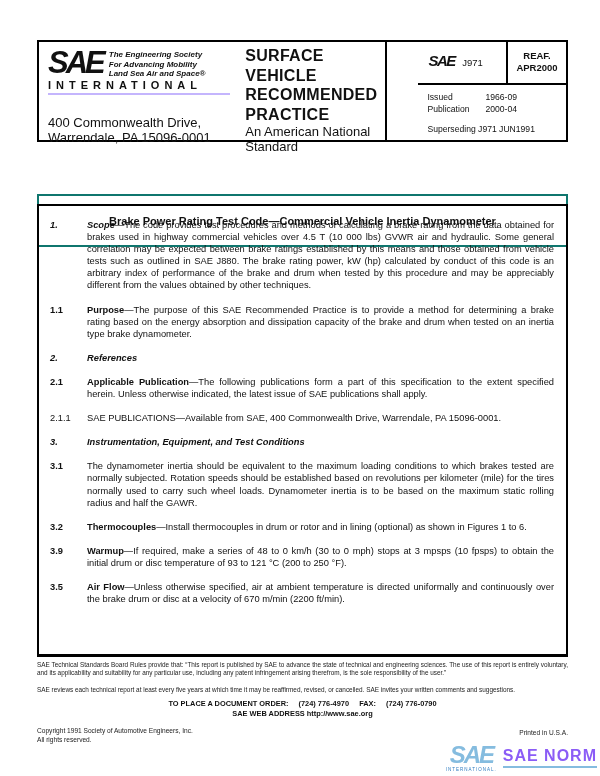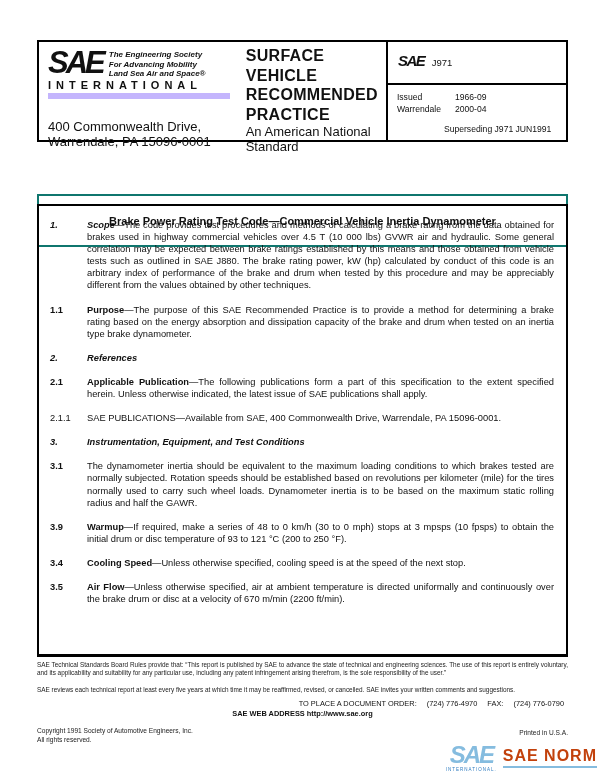--- a/index.html
+++ b/index.html
@@ -15,43 +15,43 @@
   }
   .hdr-left{width:206px;box-sizing:border-box;padding:7px 0 0 9px;}
   .logo-row{display:flex;align-items:flex-start;}
   .sae-big{
     font-style:italic;font-weight:900;font-size:31px;line-height:28px;
     letter-spacing:-3px;padding-right:6px;
   }
   .tagline{font-style:italic;font-weight:bold;font-size:8px;line-height:9.5px;padding-top:1px;}
   .intl{
     font-weight:bold;font-size:11px;letter-spacing:5px;line-height:13px;
-    border-bottom:6px solid #c4b5fd;width:182px;padding-bottom:1px;
+    border-bottom:2px solid #c4b5fd;width:182px;padding-bottom:1px;
   }
   .address{font-size:13px;padding-top:20px;}
   .hdr-center{
     flex:1;box-sizing:border-box;padding:4px 8px 20px 6px;
     display:flex;flex-direction:column;justify-content:space-between;
   }
   .doc-type{font-weight:bold;font-size:16px;line-height:19.5px;white-space:pre-line;letter-spacing:.3px;}
   .ansi{font-size:13px;align-self:flex-end;}
-  .hdr-right{width:185px;border-left:2px solid #000;box-sizing:border-box;display:flex;flex-direction:column;}
+  .hdr-right{width:185px;border-left:2px solid #000;box-sizing:border-box;display:flex;flex-direction:column;padding-left:31px;}
   .right-top{display:flex;border-bottom:2px solid #000;height:43px;box-sizing:border-box;}
   .code-cell{flex:1;padding:10px 0 0 10px;}
   .sae-mini{font-style:italic;font-weight:900;font-size:15px;letter-spacing:-1.5px;}
   .code-num{font-size:9.5px;margin-left:3px;}
   .status-cell{
     width:60px;border-left:2px solid #000;box-sizing:border-box;
     font-weight:bold;font-size:9.5px;line-height:12px;text-align:center;
     padding-top:8px;white-space:pre-line;
   }
   .right-bottom{padding:7px 6px 0 9px;font-size:8.6px;line-height:11.5px;}
   .meta-row{display:flex;}
   .meta-label{width:58px;}
-  .superseding{margin-top:9px;margin-left:47px;}
+  .superseding{margin-top:9px;}
   
   .title-box{
     position:absolute;left:37px;top:146px;width:531px;height:53px;
     border:2px solid #0f766e;box-sizing:border-box;
     display:flex;align-items:center;justify-content:center;
     font-weight:bold;font-size:11px;text-align:center;padding:0 40px;margin-top:48px;
   }
   
   .body-box{
     position:absolute;left:37px;top:204px;width:531px;height:453px;
@@ -70,22 +70,22 @@
   
   .disclaimer{
     position:absolute;left:37px;top:661px;width:531px;
     font-size:6.4px;line-height:8.4px;text-align:justify;color:#222;
   }
   .review-note{
     position:absolute;left:37px;top:686px;width:531px;
     font-size:6.4px;line-height:8.4px;color:#222;
   }
   .order-line{
-    position:absolute;left:37px;top:699px;width:531px;text-align:right;
-    font-weight:normal;font-size:7.4px;color:#111;
+    position:absolute;left:37px;top:699px;width:531px;text-align:center;
+    font-weight:bold;font-size:7.4px;color:#111;
   }
   .order-line span{margin:0 4px;}
   .web-line{
     position:absolute;left:37px;top:709px;width:531px;text-align:center;
     font-weight:bold;font-size:7.4px;color:#111;
   }
   .copyright-blk{position:absolute;left:37px;top:727px;font-size:6.6px;line-height:8.8px;color:#222;}
   .printed{position:absolute;left:37px;top:729px;width:531px;text-align:right;font-size:6.6px;color:#222;}
   .norm-logo{
     position:absolute;right:3px;top:744px;display:flex;align-items:flex-start;
@@ -125,28 +125,30 @@
 PRACTICE</div>
       <div class="ansi">An American National Standard</div>
     </div>
 
     <div class="hdr-right">
       <div class="right-top">
         <div class="code-cell">
           <span class="sae-mini">SAE</span>
           <span class="code-num">J971</span>
         </div>
+        <div class="status-cell">REAF.
+APR2000</div>
       </div>
       <div class="right-bottom">
         <div class="meta-row">
           <span class="meta-label">Issued</span>
           <span>1966-09</span>
         </div>
         <div class="meta-row">
-          <span class="meta-label">Warrendale</span>
+          <span class="meta-label">Publication</span>
           <span>2000-04</span>
         </div>
         <div class="superseding">Superseding J971 JUN1991</div>
       </div>
     </div>
   </div>
 
   <div class="title-box">Brake Power Rating Test Code—Commercial Vehicle Inertia Dynamometer</div>
 
   <div class="body-box">
@@ -180,30 +182,30 @@
     <div class="section">
       <span class="sec-num num-bi">3.</span>
       <span class="sec-text"><span class="lead-bi">Instrumentation, Equipment, and Test Conditions</span><span></span></span>
     </div>
 
     <div class="section">
       <span class="sec-num num-b">3.1</span>
       <span class="sec-text"><span>The dynamometer inertia should be equivalent to the maximum loading conditions to which brakes tested are normally subjected.  Rotation speeds should be established based on revolutions per kilometer (mile) for the tires normally used to carry such wheel loads.  Dynamometer inertia is to be based on the maximum static rolling radius and half the GAWR.</span></span>
     </div>
 
+    <div class="section">
+      <span class="sec-num num-b">3.2</span>
+      <span class="sec-text"><span class="lead-b">Thermocouples</span><span>—Install thermocouples in drum or rotor and in lining (optional) as shown in Figures 1 to 6.</span></span>
+    </div>
 
     <div class="section">
       <span class="sec-num num-b">3.9</span>
       <span class="sec-text"><span class="lead-b">Warmup</span><span>—If required, make a series of 48 to 0 km/h (30 to 0 mph) stops at 3 mpsps (10 fpsps) to obtain the initial drum or disc temperature of 93 to 121 °C (200 to 250 °F).</span></span>
     </div>
 
-    <div class="section">
-      <span class="sec-num num-b">3.4</span>
-      <span class="sec-text"><span class="lead-b">Cooling Speed</span><span>—Unless otherwise specified, cooling speed is at the speed of the next stop.</span></span>
-    </div>
 
     <div class="section">
       <span class="sec-num num-b">3.5</span>
       <span class="sec-text"><span class="lead-b">Air Flow</span><span>—Unless otherwise specified, air at ambient temperature is directed uniformally and continuously over the brake drum or disc at a velocity of 670 m/min (2200 ft/min).</span></span>
     </div>
 
   </div>
 
   <div class="disclaimer">SAE Technical Standards Board Rules provide that: “This report is published by SAE to advance the state of technical and engineering sciences. The use of this report is entirely voluntary, and its applicability and suitability for any particular use, including any patent infringement arising therefrom, is the sole responsibility of the user.”</div>
   <div class="review-note">SAE reviews each technical report at least every five years at which time it may be reaffirmed, revised, or cancelled. SAE invites your written comments and suggestions.</div>
@@ -224,18 +226,18 @@
     <span>All rights reserved.</span>
   </div>
   <div class="printed">Printed in U.S.A.</div>
 
   <div class="norm-logo">
     <div class="norm-sae-col">
       <span class="norm-sae" style="color: rgb(133, 188, 223);">SAE</span>
       <span class="norm-intl" style="color: rgb(47, 124, 192);">INTERNATIONAL.</span>
     </div>
     <div class="norm-right">
-      <span class="norm-name" style="color: #c2410c;">SAE NORM</span>
+      <span class="norm-name" style="color: #8b5cf6;">SAE NORM</span>
       <span class="norm-rule" style="background: rgb(133, 188, 223);"></span>
     </div>
   </div>
 
 </div>
 
 </body></html>

